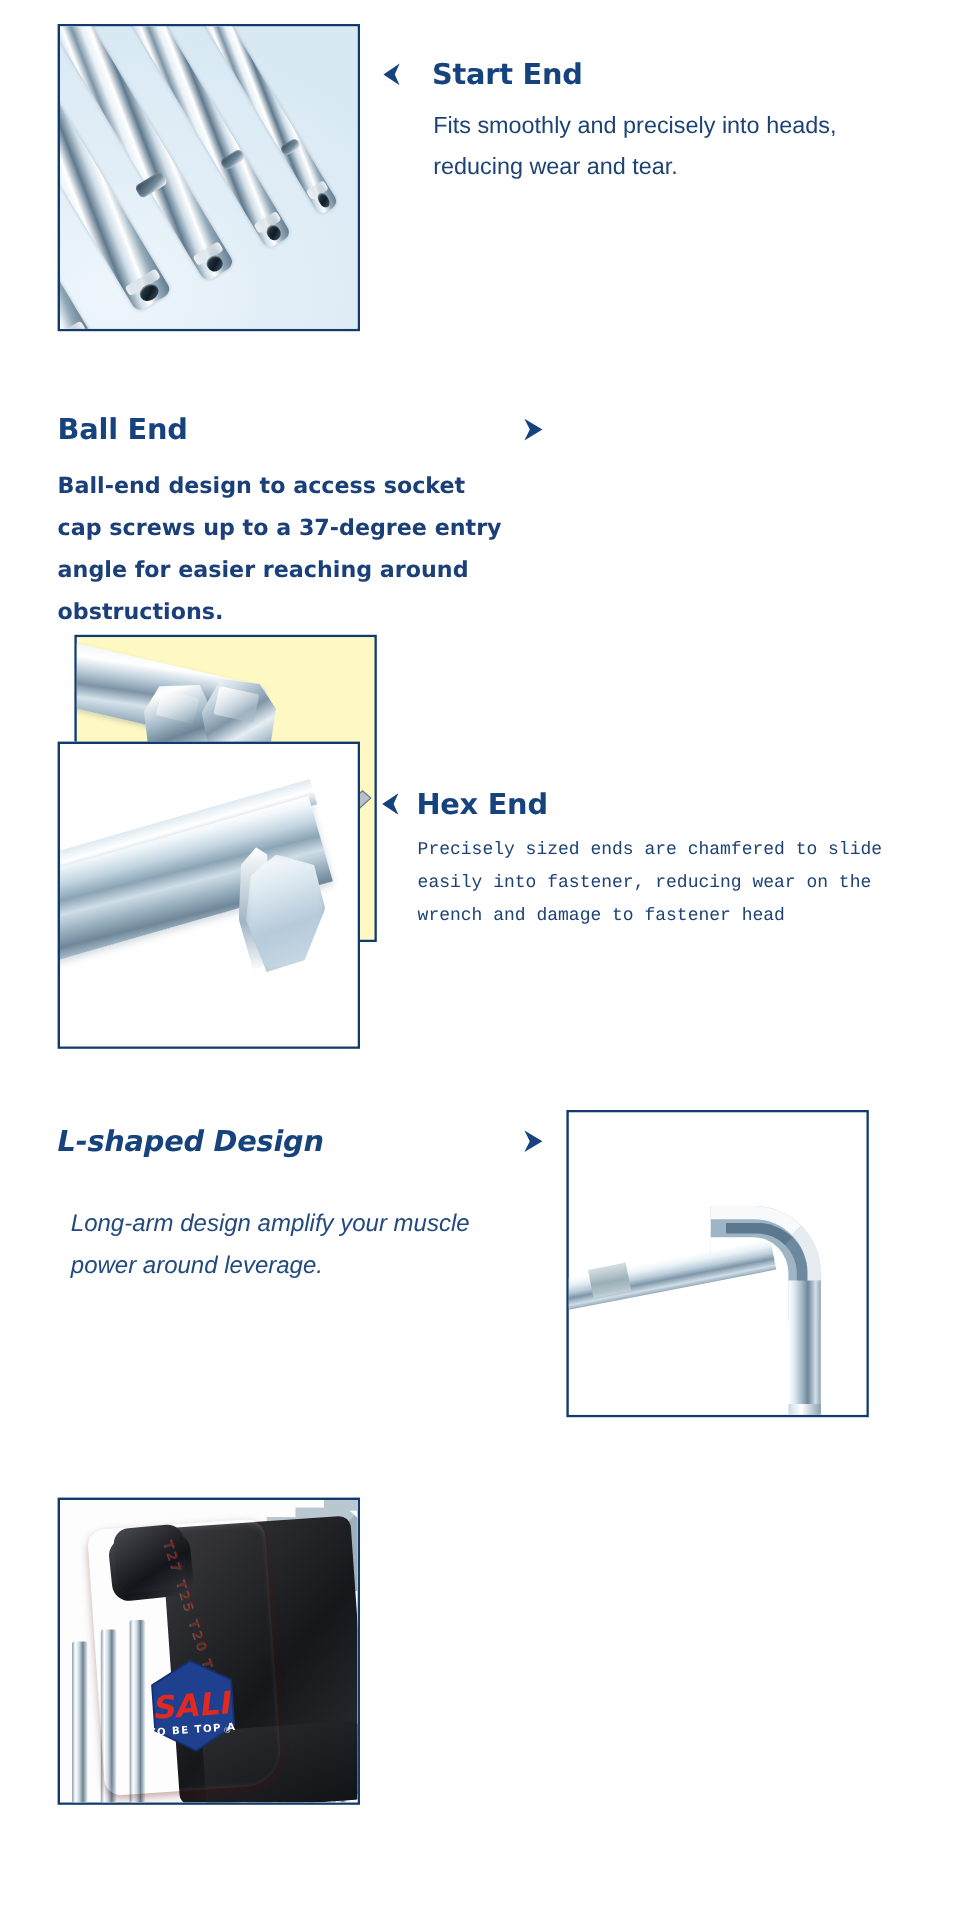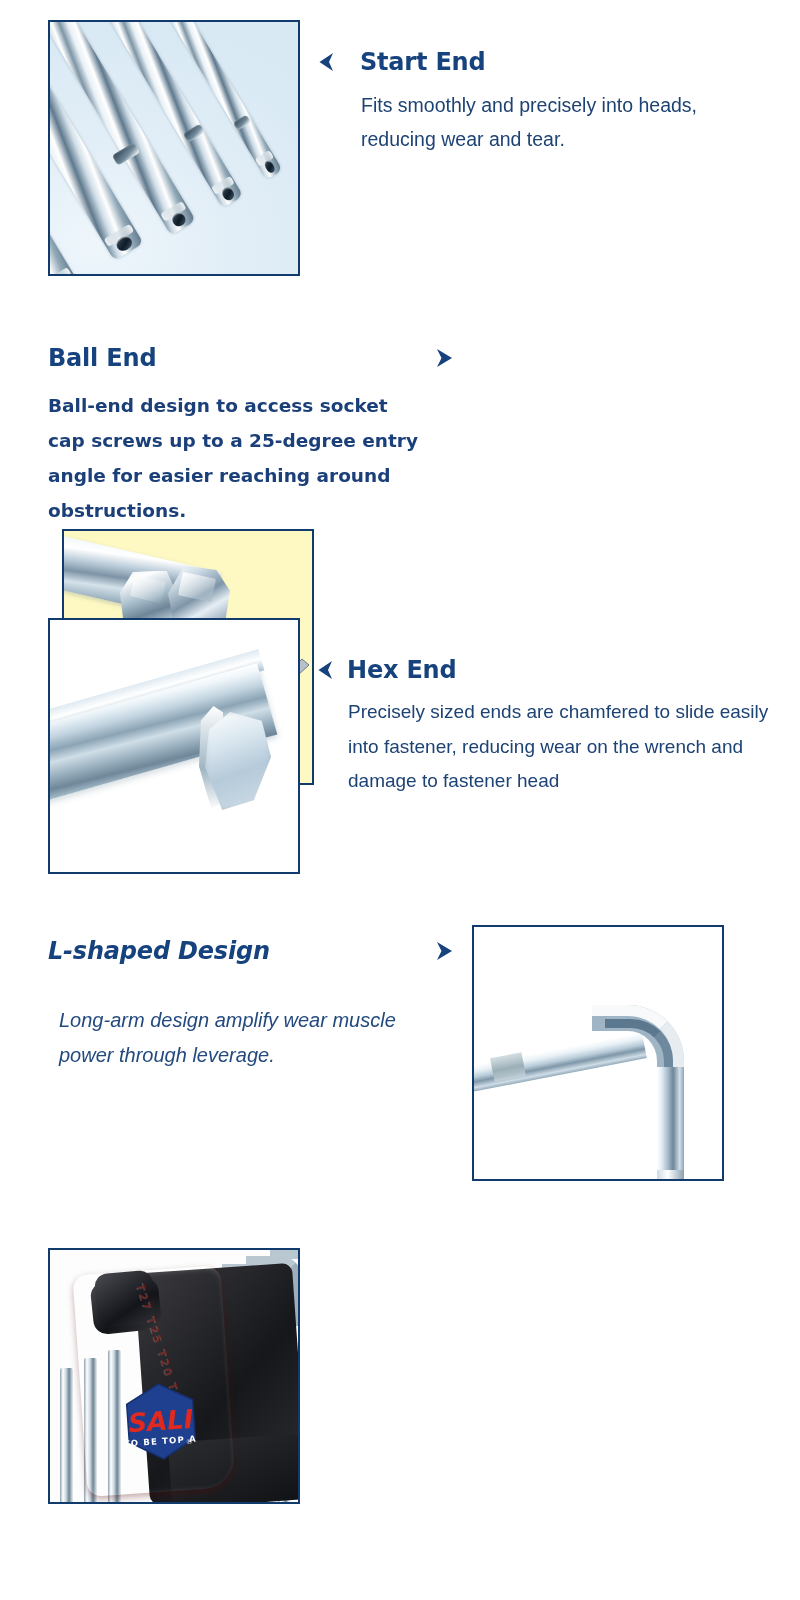--- a/index.html
+++ b/index.html
@@ -47,22 +47,22 @@
     letter-spacing: -0.2px;
     white-space: nowrap;
   }
 
   .desc {
     font-size: 19.5px;
     line-height: 1.75;
     color: #1d4274;
   }
   .desc.narrowfont {
-    font-family: Liberation Sans, sans-serif;
-    font-size: 19px;
+    font-family: Liberation Mono, monospace;
+    font-size: 15px;
     line-height: 1.82;
   }
   .desc.boldtext {
     font-family: "DejaVu Sans", sans-serif;
     font-weight: bold;
     font-size: 18.5px;
     line-height: 1.9;
     color: #1b3f79;
   }
   .desc.wide {
@@ -378,21 +378,21 @@
 
     <div class="copy">
       <div class="headrow" style="justify-content:space-between">
         <span class="title">Ball End</span>
         <span class="arrow">
           <svg viewBox="0 0 26 26">
               <path d="M5 4 L20 13 L5 22 L9.5 13 Z" fill="#16427d"></path>
             </svg>
         </span>
       </div>
-      <div class="desc boldtext" style="width:372px">Ball-end design to access socket cap screws up to a 25-degree entry angle for easier reaching around obstructions.</div>
+      <div class="desc boldtext" style="width:372px">Ball-end design to access socket cap screws up to a 37-degree entry angle for easier reaching around obstructions.</div>
     </div>
 
     <div class="media">
       <div class="art-ball">
         <div class="ball-shaft"></div>
         <div class="ball-hex2"></div>
         <div class="ball-hex"></div>
         <div class="hex-facet f1"></div>
         <div class="hex-facet f2"></div>
 
@@ -455,21 +455,21 @@
 
     <div class="copy">
       <div class="headrow" style="justify-content:space-between">
         <span class="title">L-shaped Design</span>
         <span class="arrow">
           <svg viewBox="0 0 26 26">
               <path d="M5 4 L20 13 L5 22 L9.5 13 Z" fill="#16427d"></path>
             </svg>
         </span>
       </div>
-      <div class="desc wide" style="width:392px">Long-arm design amplify wear muscle power through leverage.</div>
+      <div class="desc wide" style="width:392px">Long-arm design amplify your muscle power around leverage.</div>
     </div>
 
     <div class="media">
       <div class="art-L">
         <div class="L-long"></div>
         <div class="L-grey-seg"></div>
         <div class="L-bend"></div>
         <div class="L-bend-shine"></div>
         <div class="L-bend-dark"></div>
         <div class="L-short"></div>

